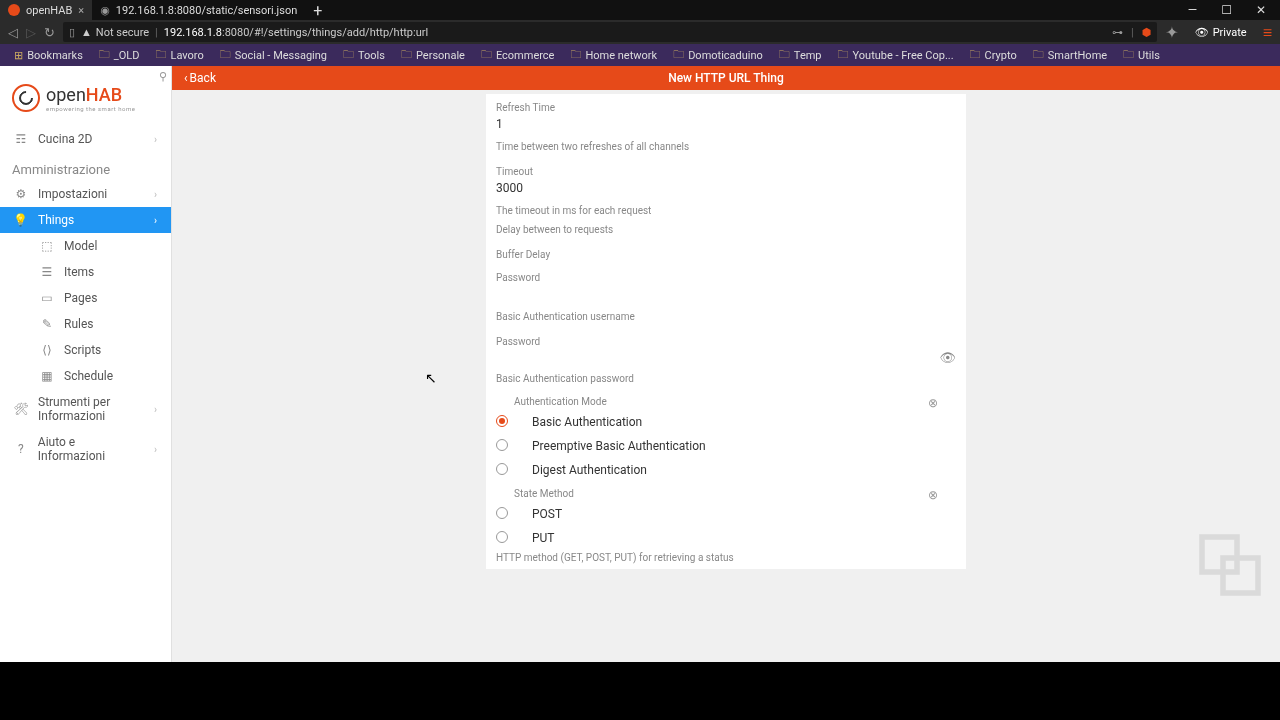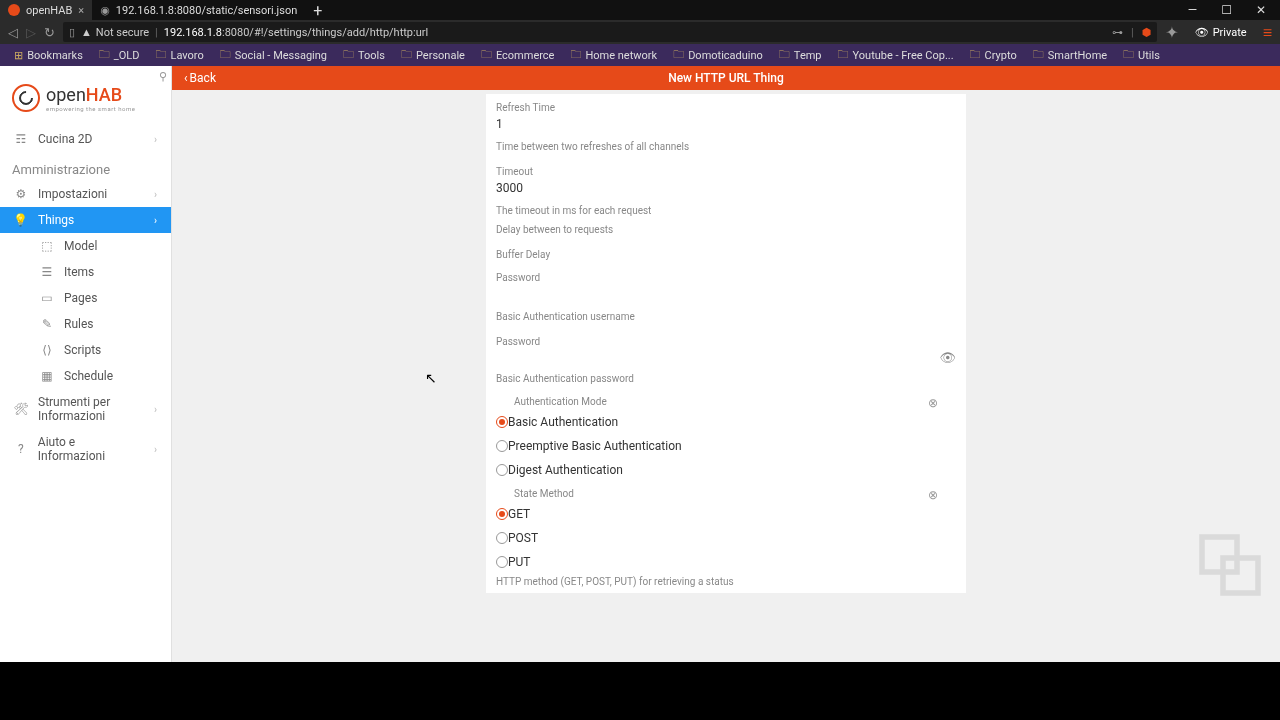--- a/index.html
+++ b/index.html
@@ -64,21 +64,21 @@
 .form-group { padding: 8px 10px 4px; border-bottom: none; }
 .form-label { font-size: 10px; color: #888; display: block; }
 .form-input { border: none; width: 100%; font-size: 12px; color: #333; padding: 2px 0 4px; outline: none; }
 .form-input-row { display: flex; align-items: center; }
 .form-input-row .form-input { flex: 1; }
 .eye-icon { color: #888; cursor: pointer; font-size: 13px; }
 .form-help { font-size: 10px; color: #888; padding: 2px 10px 6px; }
 .clear-btn { color: #999; cursor: pointer; font-size: 12px; }
 .radio-header { display: flex; align-items: flex-start; justify-content: space-between; padding: 6px 28px 0; }
 .radio-header .form-label { margin: 0; }
-.radio-row { display: flex; align-items: center; gap: 0; padding: 5px 10px; font-size: 12px; color: #333; cursor: pointer; }
+.radio-row { display: flex; align-items: flex-start; gap: 24px; padding: 5px 10px; font-size: 12px; color: #333; cursor: pointer; }
 .radio-dot { width: 12px; height: 12px; border: 1.5px solid #999; border-radius: 50%; display: inline-flex; align-items: center; justify-content: center; }
 .radio-dot.checked { border-color: #e64a19; }
 .radio-dot.checked::after { content: ''; width: 6px; height: 6px; background: #e64a19; border-radius: 50%; }
 
 .cursor { position: absolute; left: 425px; top: 370px; font-size: 14px; pointer-events: none; }
 .watermark { position: absolute; right: 10px; bottom: 62px; width: 80px; height: 70px; opacity: 0.15; }
 .watermark svg { width: 100%; height: 100%; }
 
 .black-bar { height: 58px; background: #000; }
 </style>
@@ -325,24 +325,20 @@
               <span>Digest Authentication</span>
             </div>
           </div>
 
         <div class="radio-header">
           <span class="form-label">State Method</span>
           <span class="clear-btn">⊗</span>
         </div>
         <div id="state-radios">
             <div class="radio-row">
-              <span class="radio-dot checked"></span>
-              <span>GET</span>
-            </div>
-            <div class="radio-row">
               <span class="radio-dot"></span>
               <span>POST</span>
             </div>
             <div class="radio-row">
               <span class="radio-dot"></span>
               <span>PUT</span>
             </div>
           </div>
         <div class="form-help">HTTP method (GET, POST, PUT) for retrieving a status</div>
 

